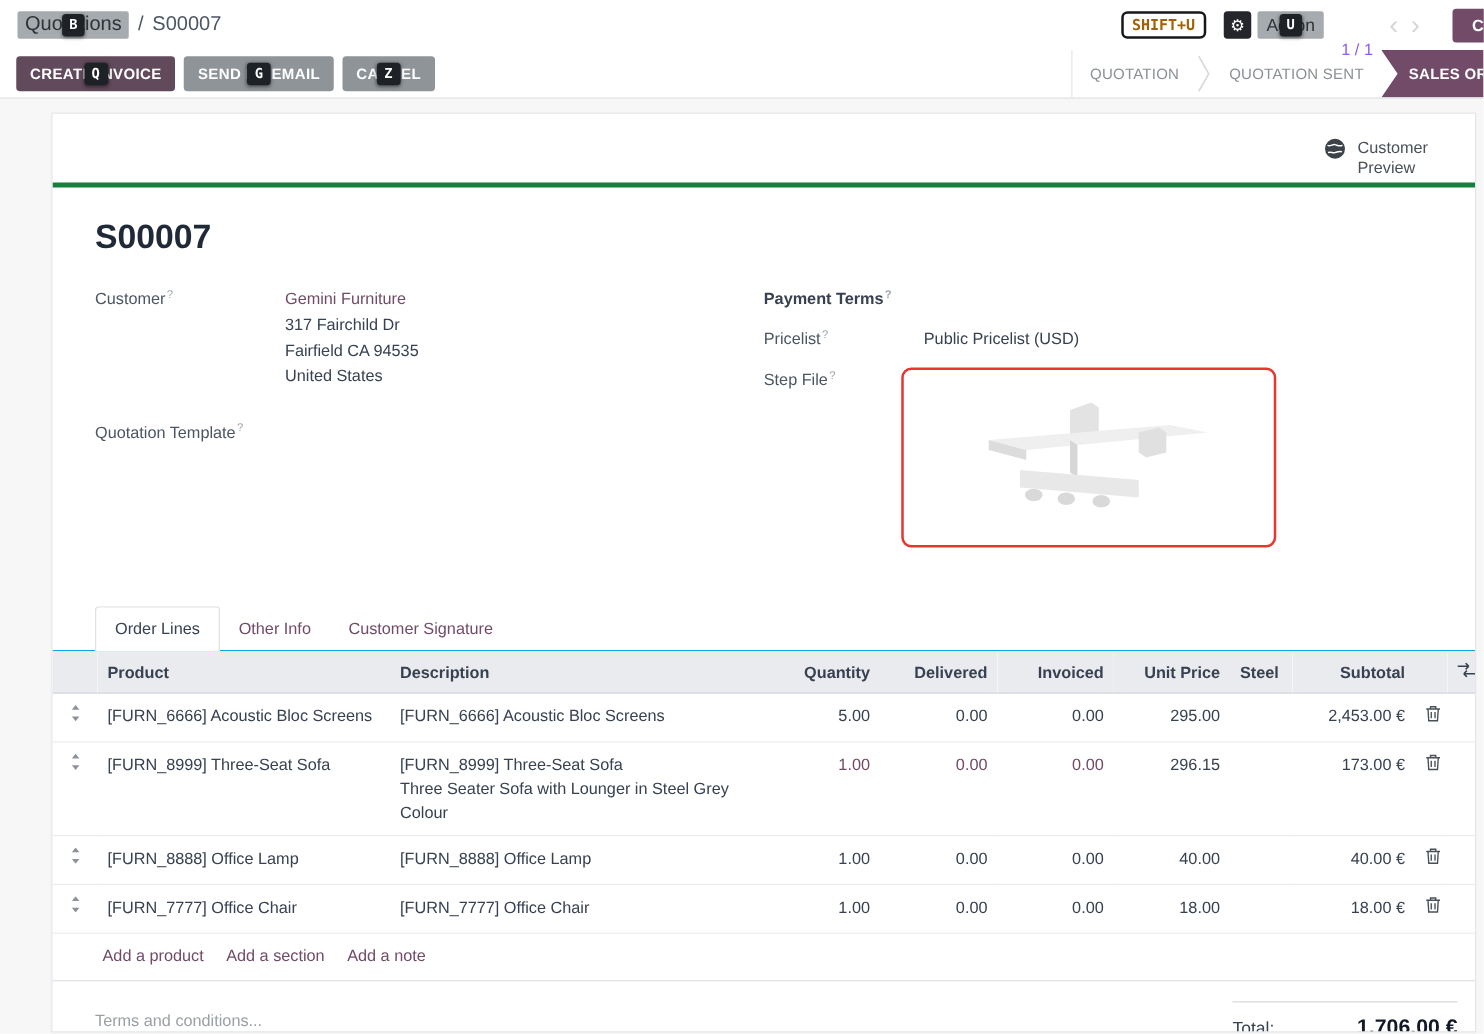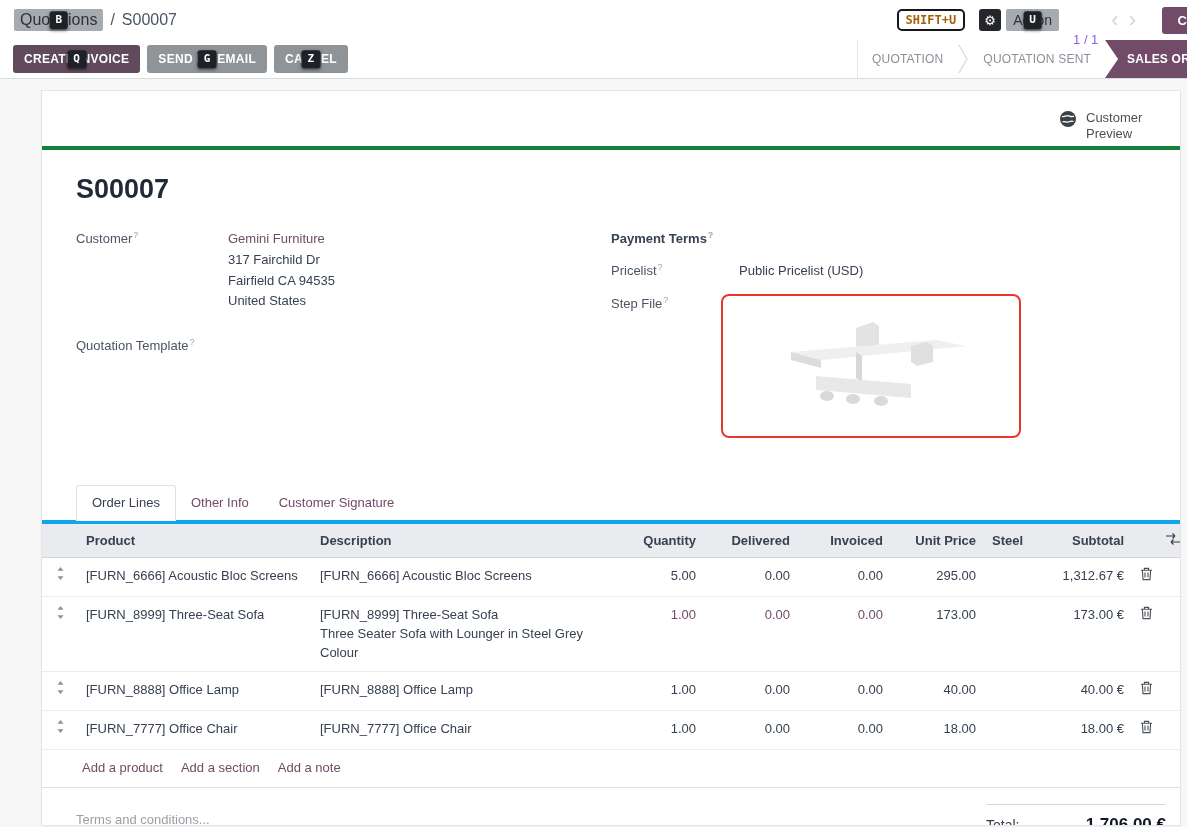--- a/index.html
+++ b/index.html
@@ -87,21 +87,21 @@
   .fvalue { color:#374151; line-height:1.6; }
   .link { color:#714B67; cursor:pointer; }
   .frow-customer { margin-bottom:24px; }
   .frow-date, .frow-pricelist { margin-bottom:12px; }
   .frow-payterms { margin-bottom:15px; }
   .step-box {
     width:300px; height:144px; border:2px solid #e8362d; border-radius:8px; background:#fff;
     display:flex; align-items:center; justify-content:center; margin-left:-18px; cursor:pointer;
   }
   
-  .tabs { display:flex; align-items:flex-end; padding-left:34px; border-bottom:4px solid #0ea5e9; margin-top:6px;text-align:center; }
+  .tabs { display:flex; align-items:flex-end; padding-left:34px; border-bottom:1px solid #0ea5e9; margin-top:6px;text-align:center; }
   .tab { font-size:13px; padding:9px 15px 10px; color:#714B67; cursor:pointer; }
   .tab-active {
     background:#fff; border:1px solid #dee2e6; border-bottom:1px solid #fff;
     border-radius:3px 3px 0 0; color:#374151; margin-bottom:-1px; cursor:default;
   }
   
   table.lines { width:100%; border-collapse:collapse; font-size:13px; table-layout:fixed; }
   table.lines th {
     background:#e9ebee; font-weight:bold; color:#374151; padding:9px 8px;
     text-align:left; border-bottom:1px solid #d1d5da; white-space:nowrap; overflow:hidden; cursor:pointer;
@@ -314,21 +314,21 @@
                 <path d="M4.5 13l-3-3.8h6z" fill="#8c929a"></path>
               </svg>
           </td>
           <td>[FURN_6666] Acoustic Bloc Screens</td>
           <td>[FURN_6666] Acoustic Bloc Screens</td>
           <td class="num">5.00</td>
           <td class="num">0.00</td>
           <td class="num">0.00</td>
           <td class="num">295.00</td>
           <td></td>
-          <td class="num">1,312.67 €</td>
+          <td class="num">2,453.00 €</td>
           <td class="c-trash">
             <span><svg width="13" height="14" viewBox="0 0 13 14">
                   <path d="M1 3.2h11M4.4 3V1.4h4.2V3M2.4 3.4l.6 9.2h7l.6-9.2M5 5.5v5M8 5.5v5" stroke="#495057" stroke-width="1.1" fill="none"></path>
                 </svg></span>
           </td>
           <td></td>
         </tr>
         <tr>
           <td class="c-handle">
             <svg width="9" height="13" viewBox="0 0 9 13">
@@ -337,21 +337,21 @@
               </svg>
           </td>
           <td>[FURN_8999] Three-Seat Sofa</td>
           <td>
             <div>[FURN_8999] Three-Seat Sofa</div>
             <div class="desc2">Three Seater Sofa with Lounger in Steel Grey Colour</div>
           </td>
           <td class="num accent">1.00</td>
           <td class="num accent">0.00</td>
           <td class="num accent">0.00</td>
-          <td class="num">173.00</td>
+          <td class="num">296.15</td>
           <td></td>
           <td class="num">173.00 €</td>
           <td class="c-trash">
             <span><svg width="13" height="14" viewBox="0 0 13 14">
                   <path d="M1 3.2h11M4.4 3V1.4h4.2V3M2.4 3.4l.6 9.2h7l.6-9.2M5 5.5v5M8 5.5v5" stroke="#495057" stroke-width="1.1" fill="none"></path>
                 </svg></span>
           </td>
           <td></td>
         </tr>
         <tr>

